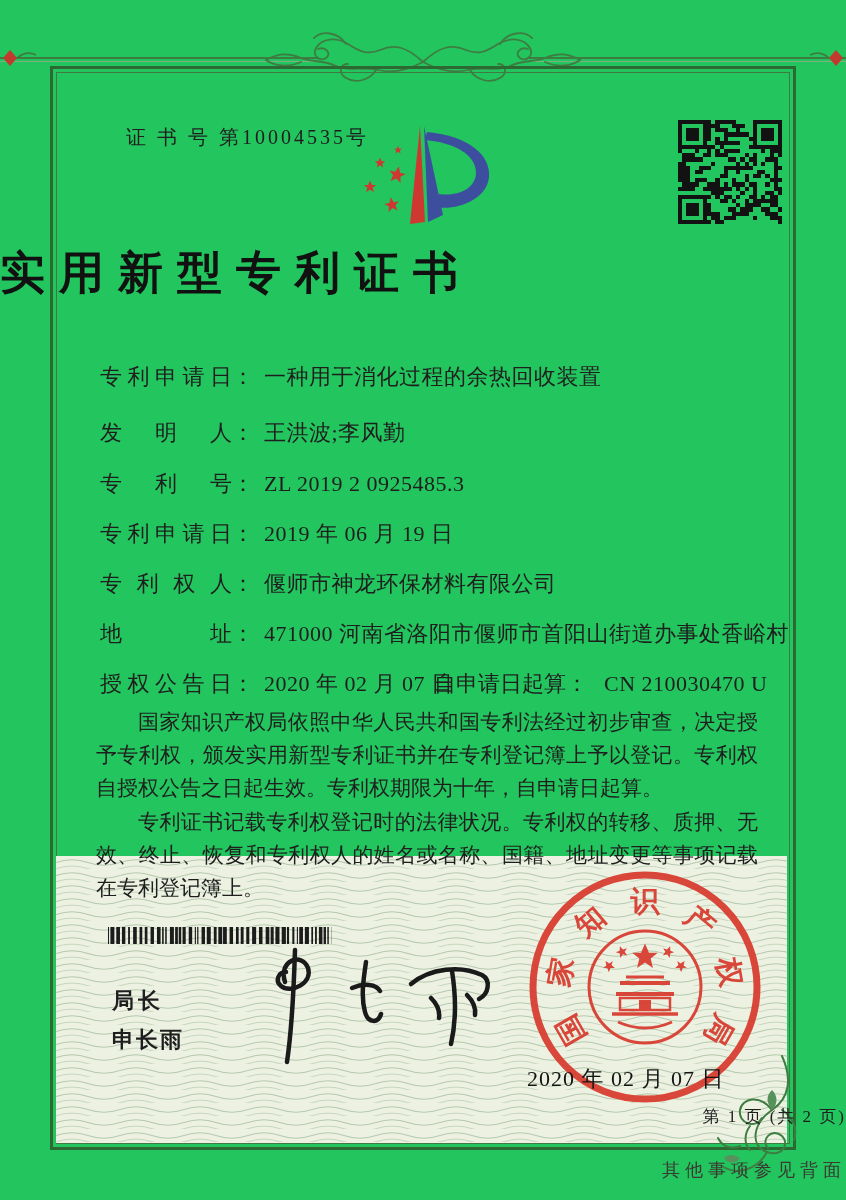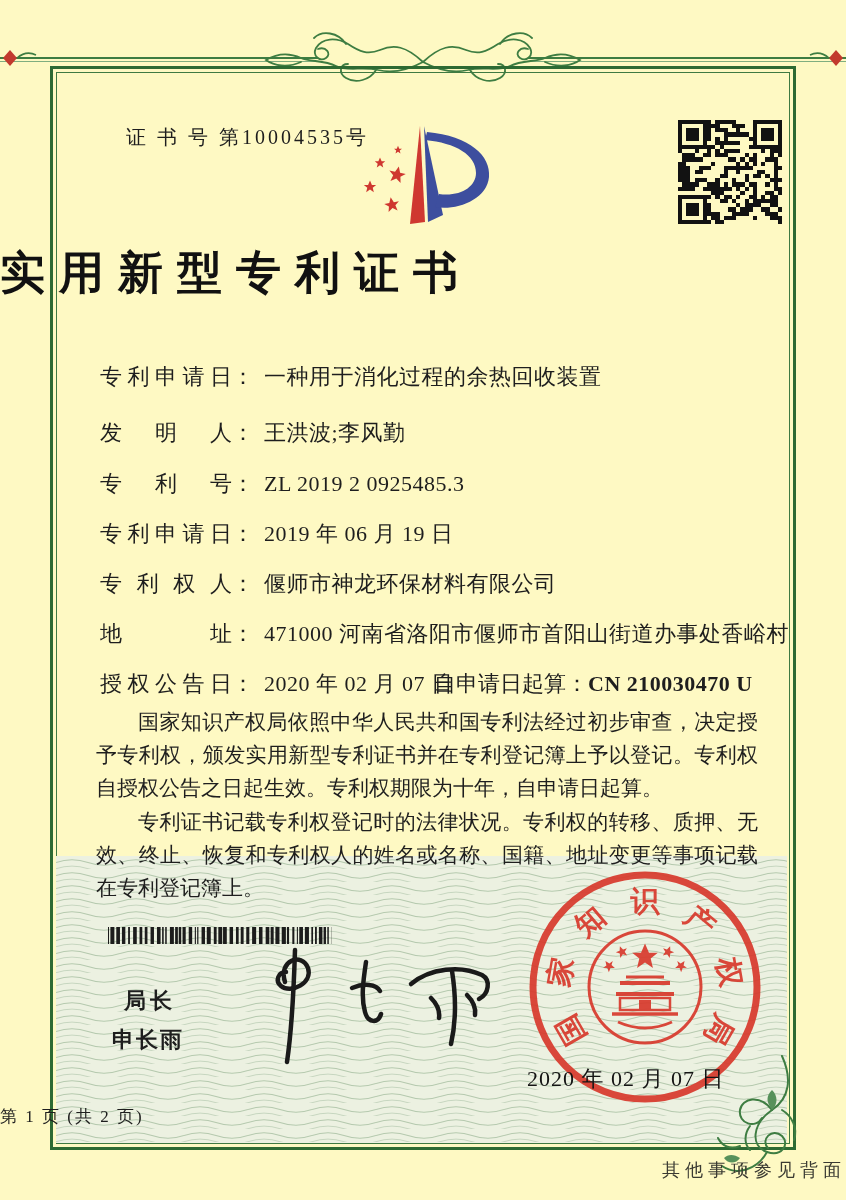--- a/index.html
+++ b/index.html
@@ -1,18 +1,18 @@
 <!DOCTYPE html>
 <html><head>
 <meta charset="utf-8">
 <style>
   html,body { margin:0; padding:0; }
   .page {
     position:relative; width:846px; height:1200px;
-    background:#fef9c3;
+    background:#22c55e;
     font-family:"Liberation Serif","DejaVu Serif",serif;
     color:#1e1e1e; overflow:hidden;
   }
 
   
   .frame {
     position:absolute; left:50px; top:66px; width:740px; height:1078px;
     border:3.5px solid #2d6a33;
   }
   .frame::after {
@@ -32,44 +32,44 @@
   }
 
   .row { position:absolute; left:100px; font-size:22px; white-space:nowrap; }
   .flabel {
     display:inline-block; width:132px;
     text-align:justify; text-align-last:justify;
     vertical-align:top;
   }
   .fvalue { margin-left:10px; letter-spacing:0.5px; }
   .grant-pair { position:absolute; left:334px; top:0; }
-  .grant-pair .fvalue { margin-left:0;font-weight:bold; }
+  .grant-pair .fvalue { margin-left:16px; }
 
   .body-text {
     position:absolute; left:96px; top:706px; width:662px;
     font-size:21px; line-height:1.58; text-align:justify;
   }
   .body-text p { margin:0; text-indent:2em;font-family:Liberation Serif, serif; }
 
   .band { position:absolute; left:56px; top:856px; width:731px; height:287px; }
 
   .barcode { position:absolute; left:108px; top:927px; width:224px; height:17px; }
 
-  .signer-title { position:absolute; left:124px; top:986px; font-size:22px;
+  .signer-title { position:absolute; left:112px; top:986px; font-size:22px;
     font-family:"Liberation Sans","DejaVu Sans",sans-serif; font-weight:bold; letter-spacing:4px; }
   .signer-name  { position:absolute; left:112px; top:1025px; font-size:22px;
     font-family:"Liberation Sans","DejaVu Sans",sans-serif; font-weight:bold; letter-spacing:2px; }
 
   .signature { position:absolute; left:228px; top:938px; }
 
   .seal { position:absolute; left:520px; top:862px; }
   .seal-date { position:absolute; left:527px; top:1064px; font-size:22px; letter-spacing:1px; color:#141414; }
 
   .page-indicator { position:absolute; left:0; top:1105px; width:100%;
-    text-align:left; font-size:17px; letter-spacing:2px; }
+    text-align:right; font-size:17px; letter-spacing:2px; }
   .back-note { position:absolute; left:0; top:1158px; width:100%;
     text-align:right; font-size:18px; letter-spacing:5px; color:#3a3a32; }
 
   .top-ornament { position:absolute; left:0; top:22px; }
   .corner-flourish { position:absolute; left:710px; top:1050px; }
   .logo { position:absolute; left:348px; top:112px; }
   .qr { position:absolute; left:678px; top:120px; width:104px; height:104px; }
 </style>
 </head>
 <body>

